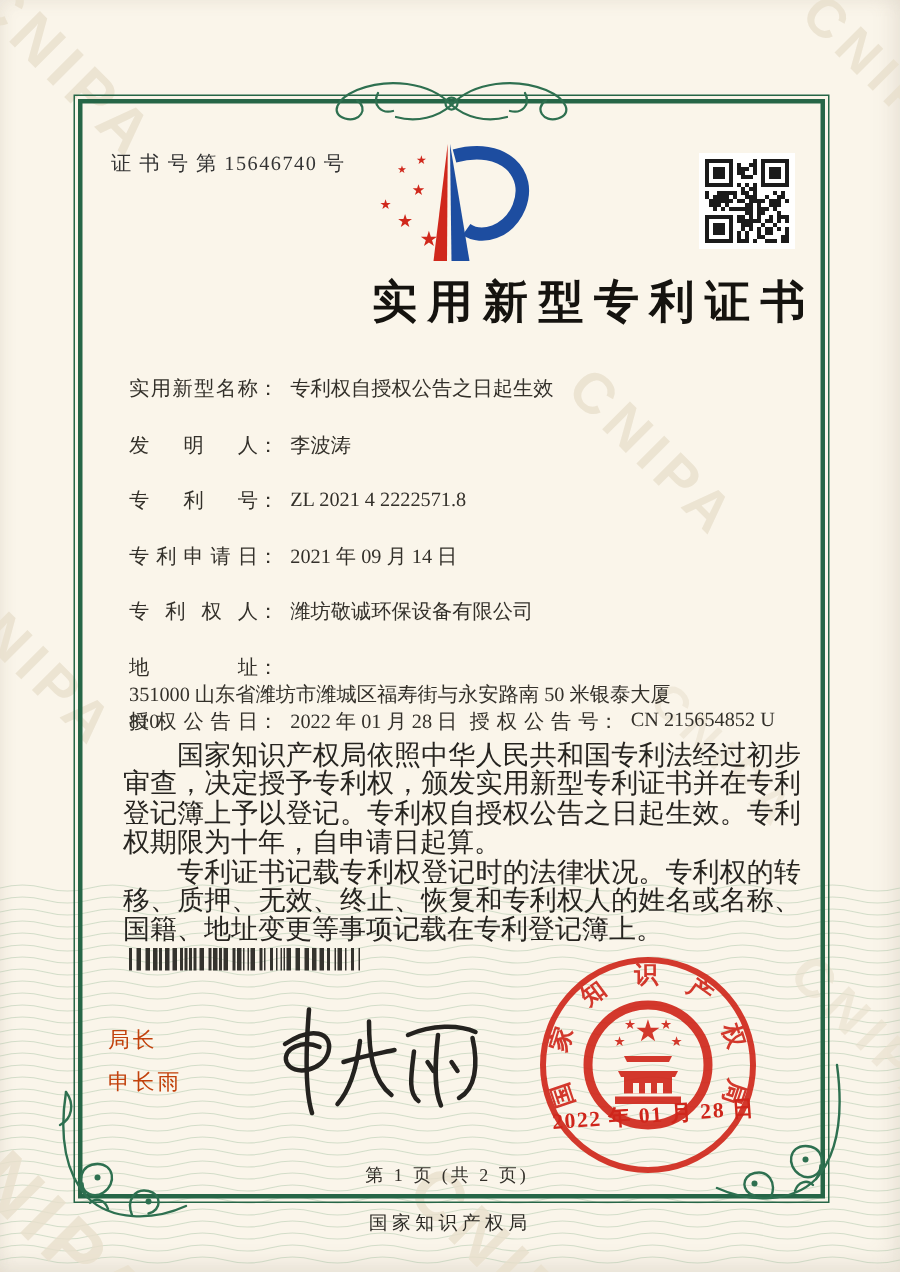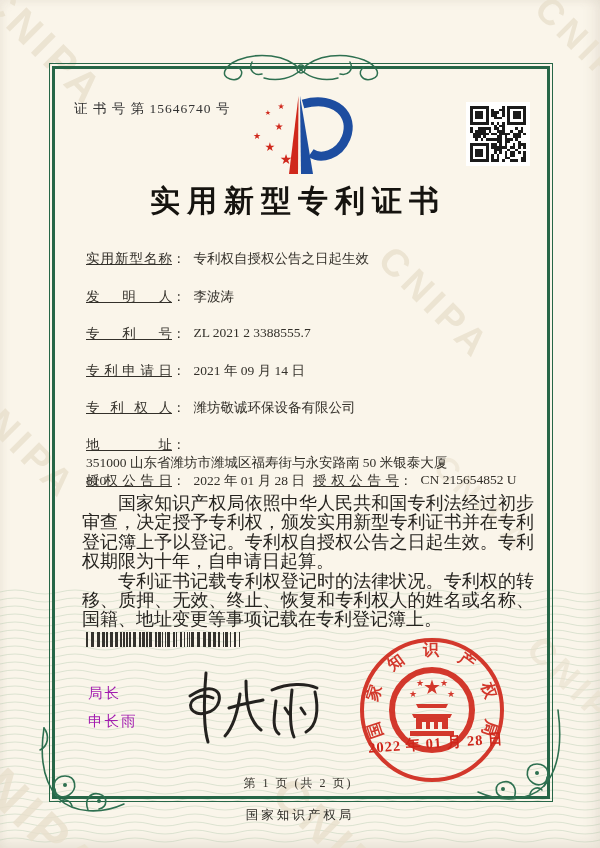--- a/index.html
+++ b/index.html
@@ -32,39 +32,39 @@
   }
   .flourish-top{position:absolute;left:208px;top:48px;width:186px;height:40px;z-index:3;}
   .flourish-bl{position:absolute;left:36px;top:722px;width:92px;height:92px;z-index:3;}
   .flourish-br{position:absolute;left:474px;top:706px;width:92px;height:100px;z-index:3;transform:scaleX(-1);}
   
   .cert-no{position:absolute;left:74px;top:100px;z-index:4;font-size:13.5px;letter-spacing:1px;color:#333;}
   .logo{position:absolute;left:238px;top:94px;width:124px;height:86px;z-index:4;}
   .qr{position:absolute;left:466px;top:102px;width:64px;height:64px;z-index:4;background:#fff;padding:4px;box-sizing:border-box;}
   .qr svg{width:100%;height:100%;display:block;}
   .title{
-    position:absolute;left:52px;top:181px;width:492px;z-index:4;text-align:center;
+    position:absolute;left:52px;top:181px;width:492px;z-index:4;text-align:right;
     font-size:30px;font-weight:bold;letter-spacing:7px;color:#15130f;
   }
   
   .field{position:absolute;left:86px;z-index:4;font-size:13.5px;color:#33302a;white-space:nowrap;}
-  .flabel{display:inline-block;width:86px;text-align:justify;text-align-last:justify;vertical-align:top;text-decoration:underline;}
+  .flabel{display:inline-block;width:86px;text-align:justify;text-align-last:justify;vertical-align:top;}
   .fcolon{display:inline-block;margin-right:8px;vertical-align:top;}
   .fvalue{display:inline-block;vertical-align:top;}
   .f0{top:250px;} .f1{top:288px;} .f2{top:325px;} .f3{top:362px;} .f4{top:399px;}
   .f5{top:436px;white-space:normal;width:470px;}
   .f5 .fvalue{width:376px;line-height:18px;}
   .f6{top:472px;} .col2{position:absolute;left:227px;top:0;white-space:nowrap;}
   
   .paras{position:absolute;left:82px;top:494px;width:452px;z-index:4;font-size:18px;line-height:19.4px;color:#262420;text-align:justify;}
   .paras p{margin:0;text-indent:2em;}
   
   .barcode{position:absolute;left:86px;top:632px;width:156px;height:15px;z-index:4;font-size:0;}
   .barcode i{display:inline-block;height:100%;}
-  .officer{position:absolute;left:88px;top:684px;z-index:4;font-family:"Liberation Sans","DejaVu Sans",sans-serif;font-size:14.5px;color:#a21caf;letter-spacing:2px;}
+  .officer{position:absolute;left:72px;top:684px;z-index:4;font-family:"Liberation Sans","DejaVu Sans",sans-serif;font-size:14.5px;color:#c2410c;letter-spacing:2px;}
   .officer .name{margin-top:9px;}
   .signature{position:absolute;left:168px;top:668px;width:160px;height:80px;z-index:5;}
   .seal{position:absolute;left:356px;top:634px;width:152px;height:152px;z-index:4;opacity:.92;}
   .seal-date{
     position:absolute;left:368px;top:734px;z-index:5;color:#cf261b;font-size:14.5px;
     letter-spacing:1px;transform:rotate(-4deg);white-space:nowrap;font-weight:bold;
   }
   .page-num{position:absolute;left:52px;top:775px;width:492px;text-align:center;z-index:4;font-size:12px;color:#33302a;letter-spacing:2px;}
   .foot-note{position:absolute;left:0;top:807px;width:600px;text-align:center;z-index:4;font-size:12.5px;color:#2c2a25;letter-spacing:3px;}
   .green-stroke{stroke:#2e7050;fill:none;stroke-linecap:round;}
@@ -325,21 +325,21 @@
 
   <div class="title">实用新型专利证书</div>
 
   <div class="field f0">
     <span class="flabel">实用新型名称</span><span class="fcolon">：</span><span class="fvalue">专利权自授权公告之日起生效</span>
   </div>
   <div class="field f1">
     <span class="flabel">发　明　人</span><span class="fcolon">：</span><span class="fvalue">李波涛</span>
   </div>
   <div class="field f2">
-    <span class="flabel">专　利　号</span><span class="fcolon">：</span><span class="fvalue">ZL 2021 2 3388555.7</span>
+    <span class="flabel">专　利　号</span><span class="fcolon">：</span><span class="fvalue">ZL 2021 4 2222571.8</span>
   </div>
   <div class="field f3">
     <span class="flabel">专利申请日</span><span class="fcolon">：</span><span class="fvalue">2021 年 09 月 14 日</span>
   </div>
   <div class="field f4">
     <span class="flabel">专 利 权 人</span><span class="fcolon">：</span><span class="fvalue">潍坊敬诚环保设备有限公司</span>
   </div>
   <div class="field f5">
     <span class="flabel">地　　址</span><span class="fcolon">：</span><span class="fvalue">351000 山东省潍坊市潍城区福寿街与永安路南 50 米银泰大厦 810</span>
   </div>

